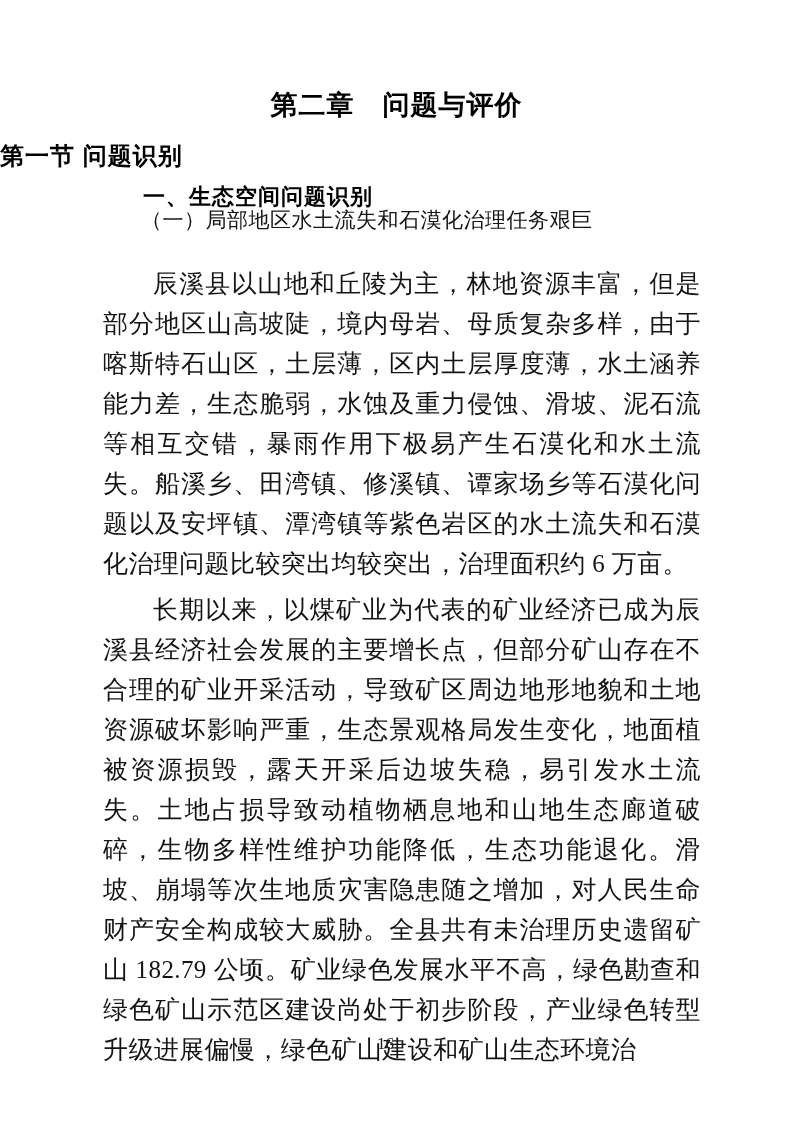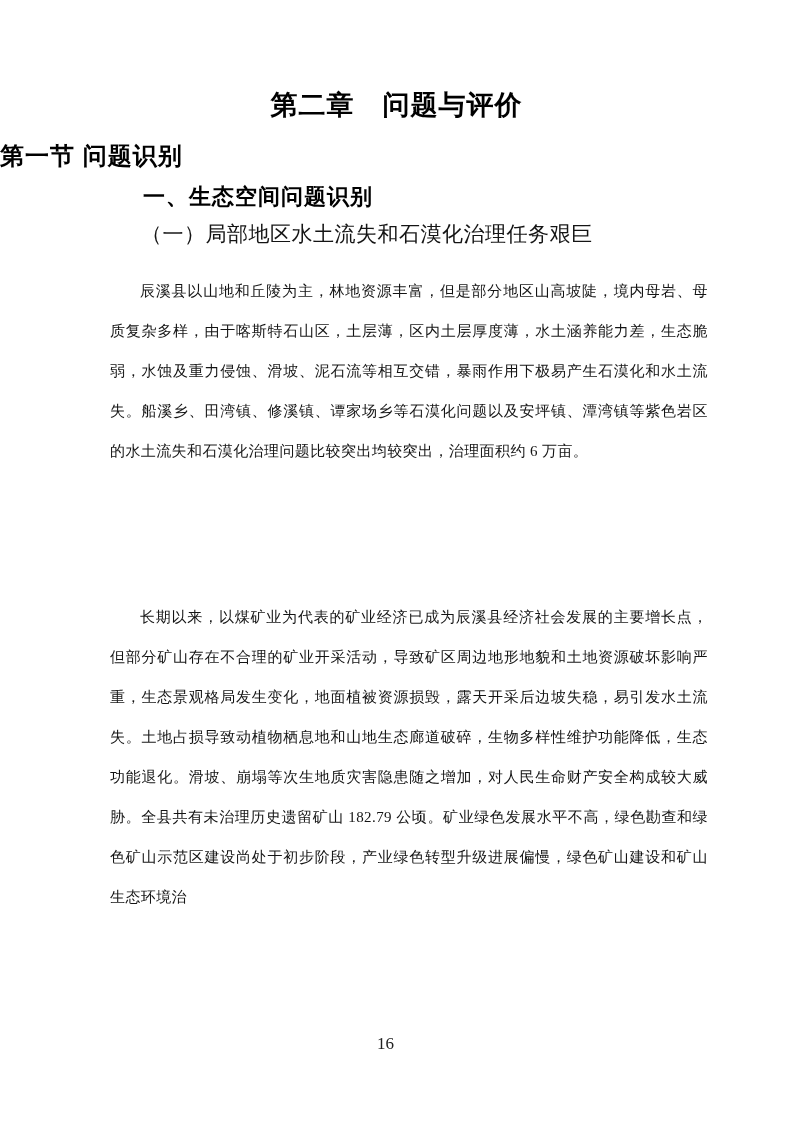--- a/index.html
+++ b/index.html
@@ -62,28 +62,28 @@
     position: absolute;
     left: 99px;
     width: 598px;
     margin: 0;
     font-size: 21px;
     line-height: 40px;
     text-indent: 2em;
     letter-spacing: 0.5px;
     color: #141414;
   }
-  .sub-heading-1 { top: 214px; }
+  .sub-heading-1 { top: 200px; }
   .sub-heading-2 { top: 546px; }
   .body-para {
     position: absolute;
     left: 99px;
     width: 598px;
-    margin: 11px;
-    font-size: 15px;
+    margin: 4px;
+    font-size: 25px;
     line-height: 40px;
     text-indent: 2em;
     text-align: justify;
     letter-spacing: 0.4px;
     color: #141414;
     word-break: break-all;
   }
   .para-1 { top: 260px; }
   .para-2 { top: 586px; }
   .page-number {

